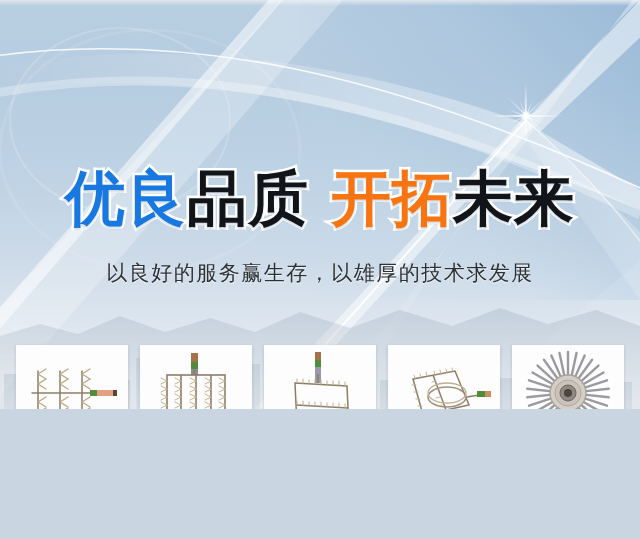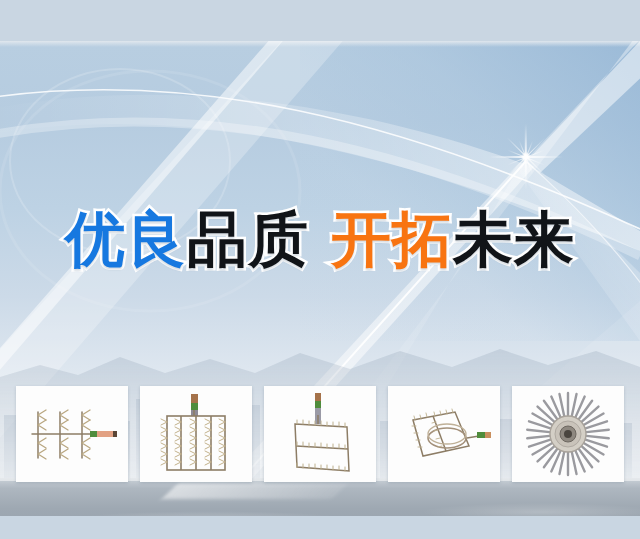--- a/index.html
+++ b/index.html
@@ -5,24 +5,23 @@
   * { margin:0; padding:0; box-sizing:border-box; }
   html,body { width:640px; height:539px; overflow:hidden; }
   body {
     font-family:"DejaVu Sans","Liberation Sans",sans-serif;
     background:#c9d6e2;
   }
 
   #banner {
     position:relative;
     width:640px;
-    height:475px;
+    height:409px;
     overflow:hidden;
     background:#b7cde0;
-    margin-top:41px;
   }
 
   
   .sky {
     position:absolute; left:0; top:0; width:640px; height:440px;
     background:
       linear-gradient(to bottom,
         #b8cee1 0%,
         #b6cce0 18%,
         #bdd2e4 38%,
@@ -267,20 +266,21 @@
   </div>
 
   <div class="ground"></div>
   <div class="ground-top-edge"></div>
   <div class="ground-streak"></div>
   <div class="ground-streak2"></div>
   <div class="ground-streak3"></div>
 
   <div class="headline"><span class="hl-blue">优良</span><span class="hl-black">品质</span><span class="hl-gap">&nbsp;</span><span class="hl-orange">开拓</span><span class="hl-black">未来</span></div>
 
+  <div class="subtitle">以良好的服务赢生存，以雄厚的技术求发展</div>
 
   <div class="cards">
 
     <div class="card">
       <svg width="100" height="76" viewBox="0 0 100 76">
         <g stroke="#8d7d66" stroke-width="1.5" fill="none" stroke-linecap="round">
           <line x1="10" y1="38" x2="70" y2="38"></line>
           <g>
             <line x1="16" y1="16" x2="16" y2="62"></line>
             <line x1="38" y1="16" x2="38" y2="62"></line>

